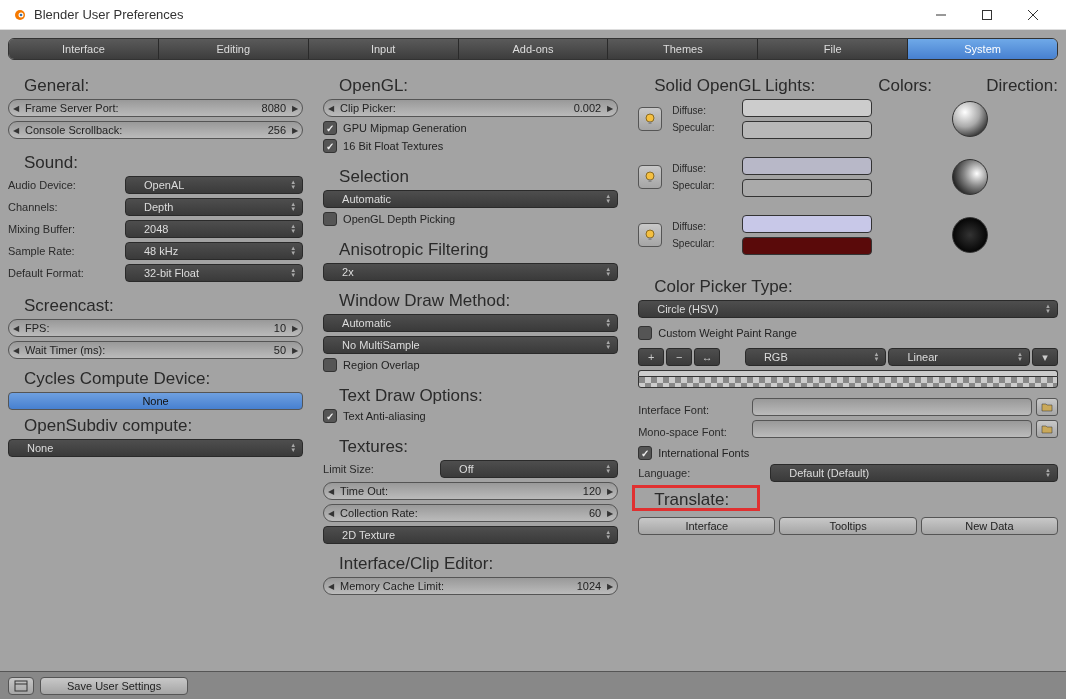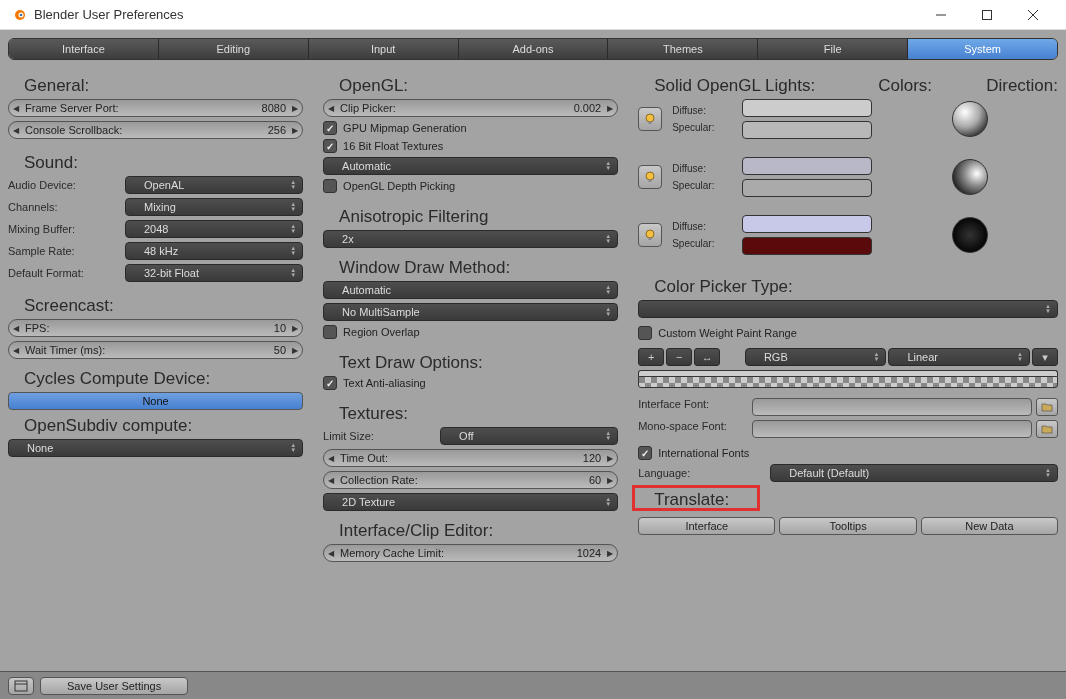--- a/index.html
+++ b/index.html
@@ -69,21 +69,21 @@
 
 
 .cp-toolbar { display: flex; gap: 2px; margin-bottom: 4px; }
 .cp-btn { width: 26px; height: 18px; background: linear-gradient(#4e4e4e, #3a3a3a); border: 1px solid #2a2a2a; border-radius: 3px; color: #ccc; text-align: center; line-height: 16px; font-size: 11px; cursor: pointer; }
 .cp-dd { flex: 1; }
 
 
 .checker { height: 12px; background: repeating-conic-gradient(#ccc 0 25%, #888 0 50%) 0 0 / 12px 12px; border: 1px solid #333; border-radius: 3px; margin-bottom: 10px; }
 
 
-.fontrow { display: flex; align-items: flex-start; gap: 4px; margin-bottom: 4px; }
+.fontrow { display: flex; align-items: flex-end; gap: 4px; margin-bottom: 4px; }
 .fontrow .flabel { width: 110px; color: #2a2a2a; font-size: 11px; }
 .fontrow .finput { flex: 1; height: 18px; background: linear-gradient(#999, #bbb); border: 1px solid #555; border-radius: 4px; }
 .fontrow .fbtn { width: 22px; height: 18px; background: linear-gradient(#c8c8c8, #a5a5a5); border: 1px solid #555; border-radius: 3px; display: flex; align-items: center; justify-content: center; cursor: pointer; }
 
 
 .translate-btns { display: flex; gap: 4px; margin-top: 4px; }
 .translate-btns .button { flex: 1; }
 
 
 .highlight { border: 3px solid #e03030; position: absolute; pointer-events: none; }
@@ -153,21 +153,21 @@
     <div class="row">
         <div class="rowlabel">Audio Device:</div>
       <div class="rowctrl dropdown">
           <span class="ddlabel">OpenAL</span>
           <span class="ddarrows">▲<br>▼</span>
         </div>
       </div>
     <div class="row">
         <div class="rowlabel">Channels:</div>
       <div class="rowctrl dropdown">
-          <span class="ddlabel">Mixing</span>
+          <span class="ddlabel">Depth</span>
           <span class="ddarrows">▲<br>▼</span>
         </div>
       </div>
     <div class="row">
         <div class="rowlabel">Mixing Buffer:</div>
       <div class="rowctrl dropdown">
           <span class="ddlabel">2048</span>
           <span class="ddarrows">▲<br>▼</span>
         </div>
       </div>
@@ -220,20 +220,21 @@
     </div>
     <div class="check">
         <div class="checkbox checked"></div>
         <span class="clabel">GPU Mipmap Generation</span>
       </div>
     <div class="check">
         <div class="checkbox checked"></div>
         <span class="clabel">16 Bit Float Textures</span>
       </div>
 
+    <div class="section-label" style="margin-top:10px">Selection</div>
     <div class="dropdown" style="margin-bottom:4px">
         <span class="ddlabel">Automatic</span>
         <span class="ddarrows">▲<br>▼</span>
       </div>
     <div class="check">
         <div class="checkbox"></div>
         <span class="clabel">OpenGL Depth Picking</span>
       </div>
 
     <div class="section-label" style="margin-top:10px">Anisotropic Filtering</div>
@@ -359,20 +360,21 @@
       <div class="swatch" style="background:#5a0a0a"></div>
     </div>
     <div style="flex:1;display:flex;justify-content:center">
       <div class="sphere" style="background:radial-gradient(circle at 50% 50%, #333, #000 80%)"></div>
     </div>
         </div>
       </div>
 
     <div class="section-label">Color Picker Type:</div>
     <div class="dropdown" style="margin-bottom:8px">
+        <span class="ddlabel">Circle (HSV)</span>
         <span class="ddarrows">▲<br>▼</span>
       </div>
 
     <div class="check" style="margin-bottom:8px">
         <div class="checkbox"></div>
         <span class="clabel">Custom Weight Paint Range</span>
       </div>
 
     <div class="cp-toolbar">
       <div class="cp-btn">+</div>

